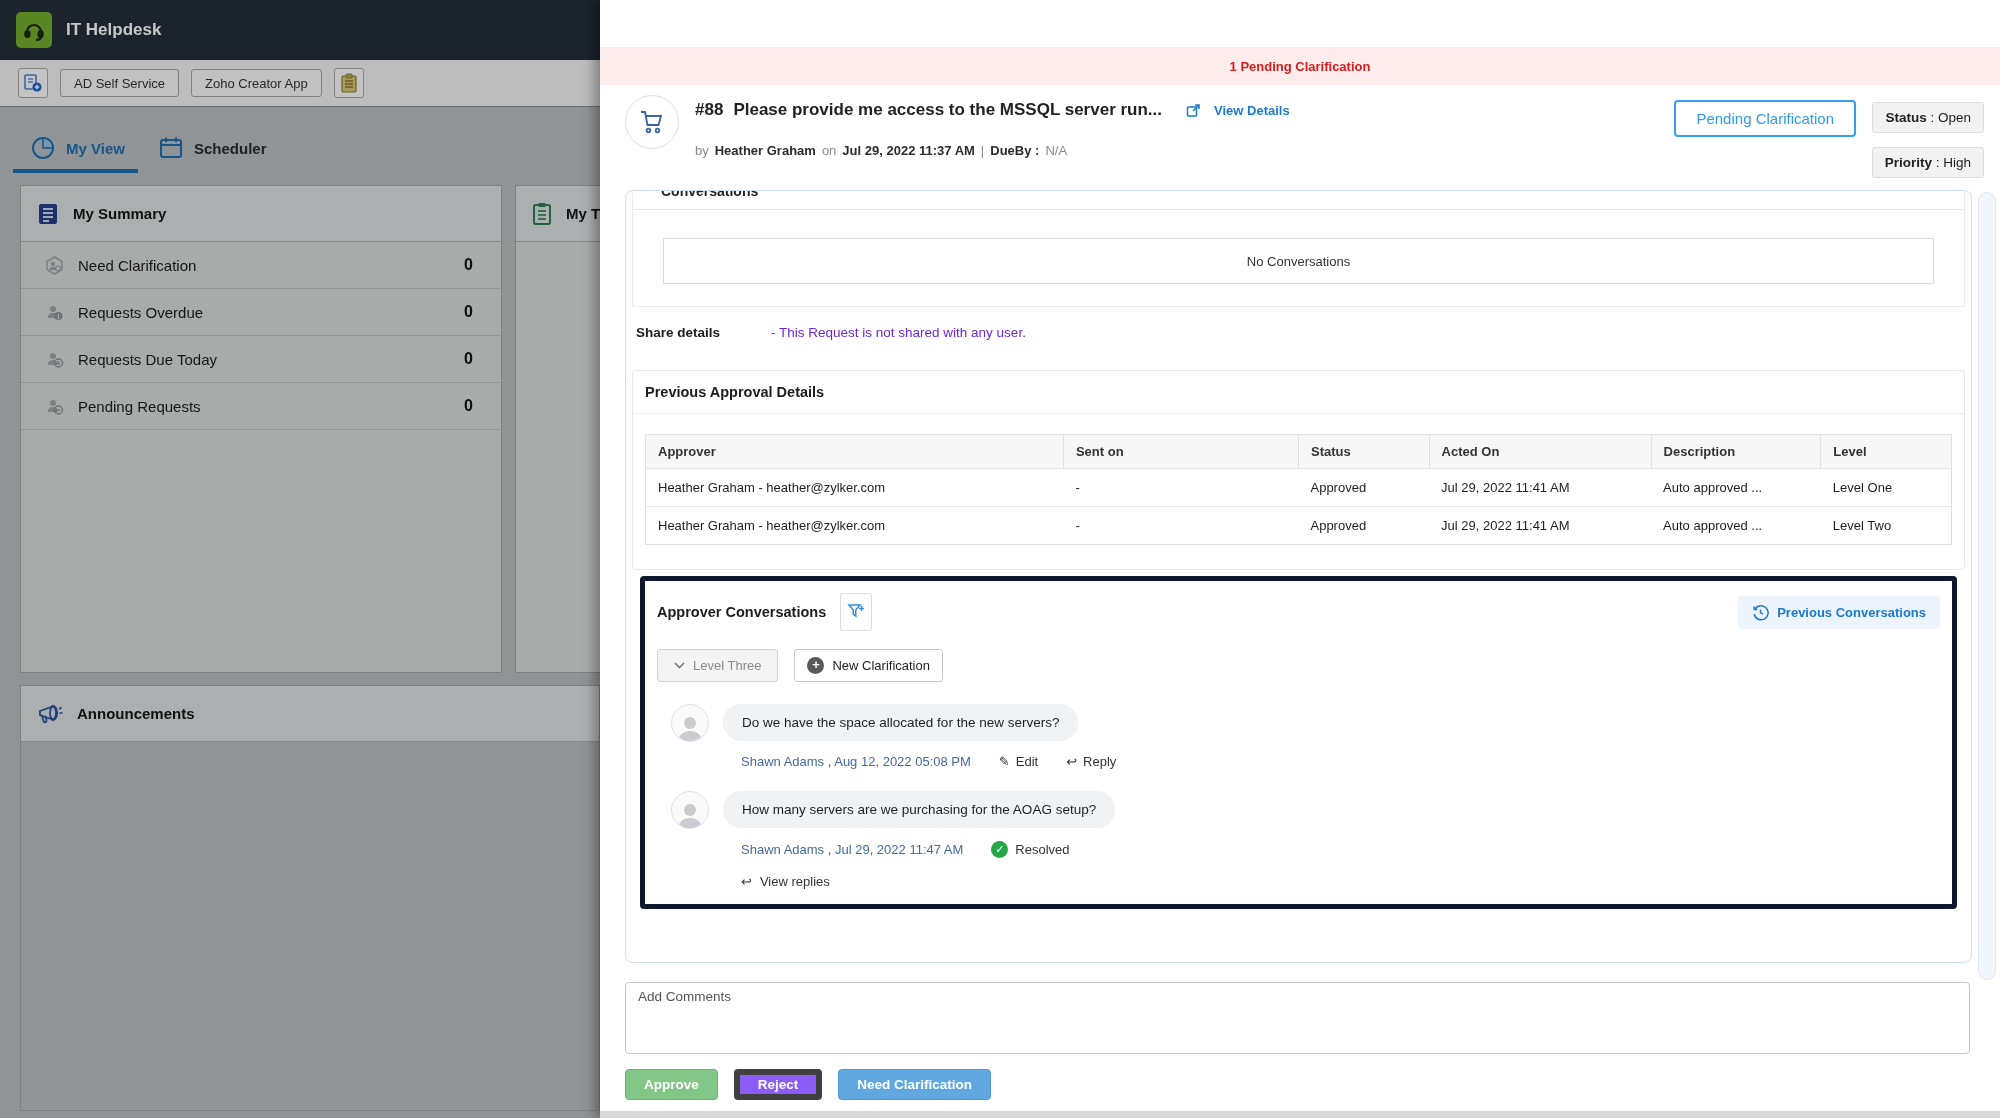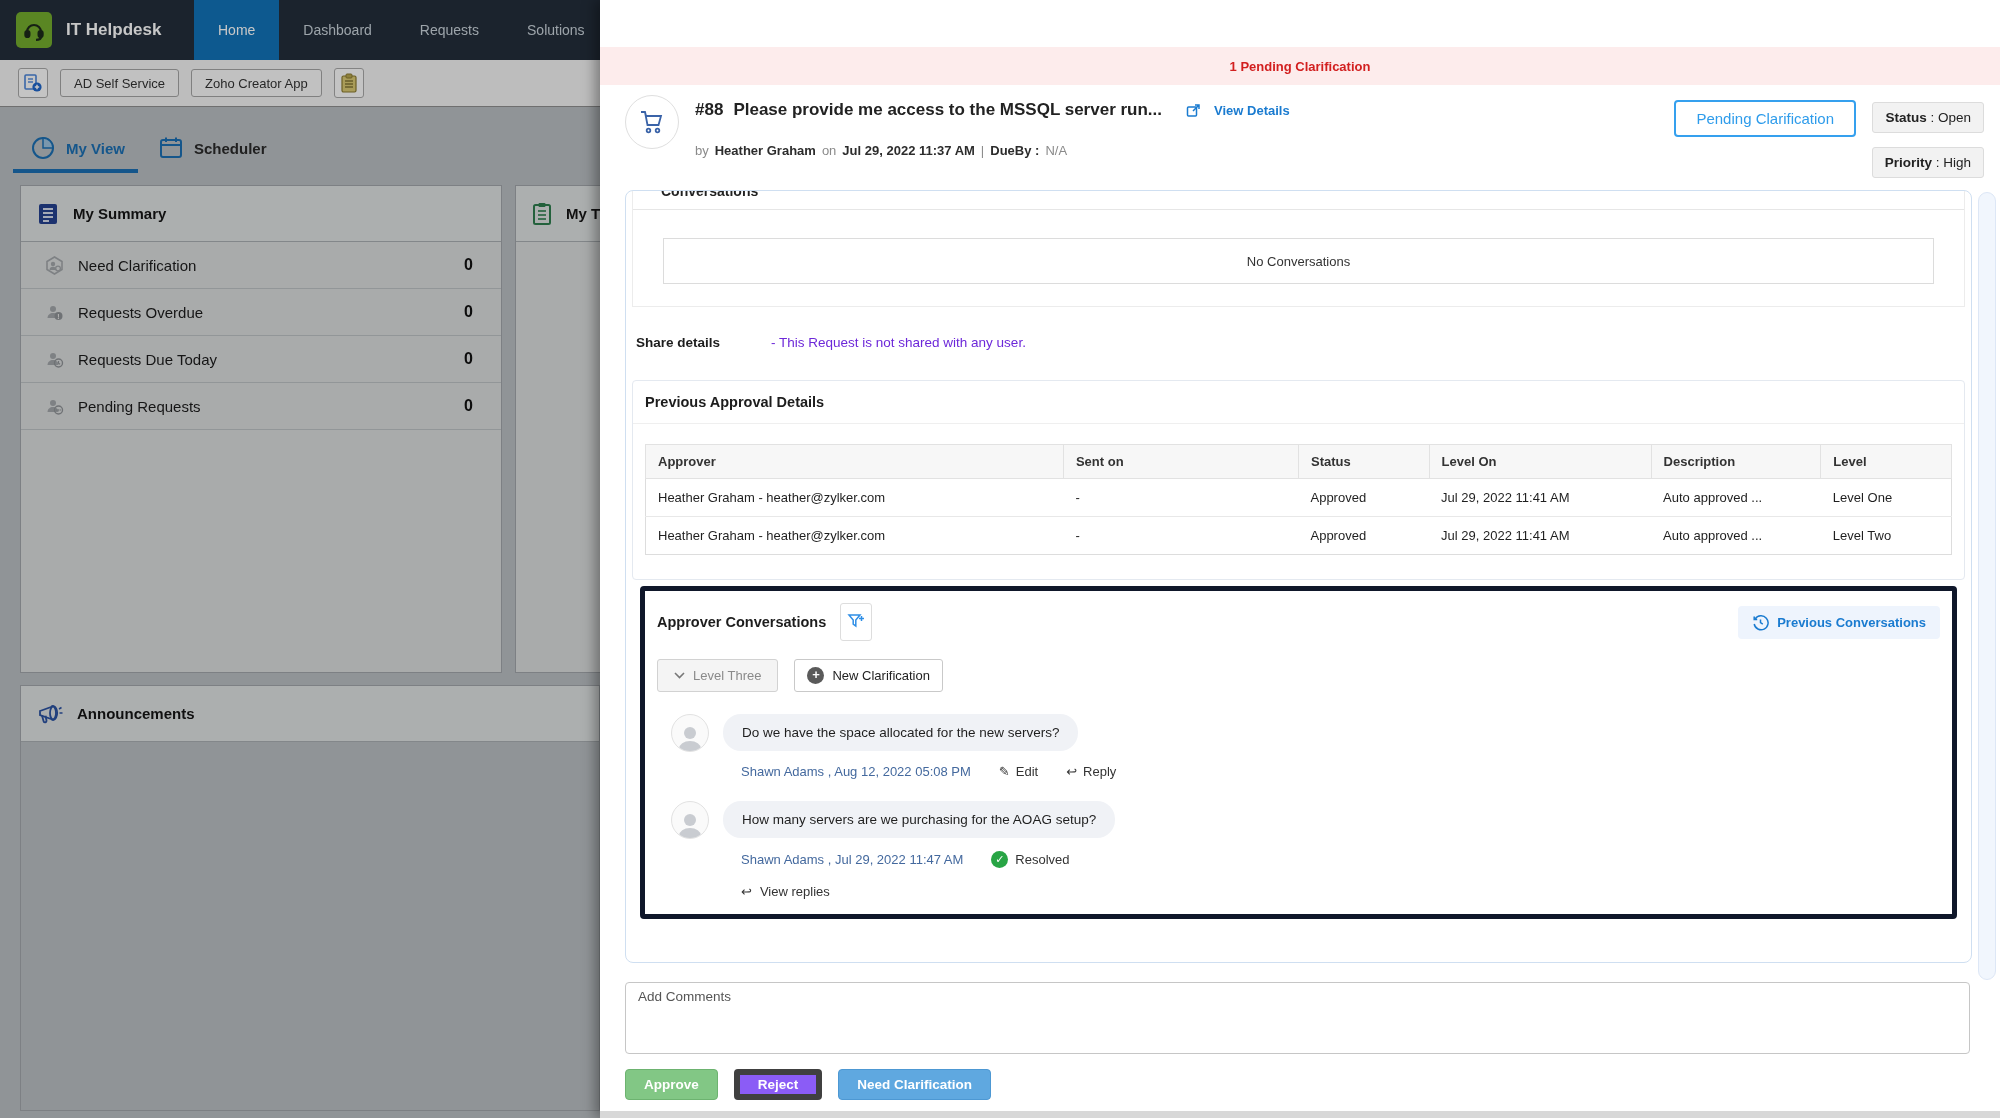--- a/index.html
+++ b/index.html
@@ -58,21 +58,21 @@
 
   .scrollwrap { position:absolute; left:25px; top:190px; width:1347px; height:773px; border:1px solid #cfdff1; border-radius:8px; background:#fff; overflow:hidden; }
   .scrolltrack { position:absolute; right:4px; top:192px; width:18px; height:788px; background:#f1f6fd; border:1px solid #dde7f6; border-radius:10px; cursor:pointer; }
 
   .conv-card { margin:0 6px; border:1px solid #ececec; border-top:none; }
   .conv-clip { height:15px; overflow:hidden; padding-left:28px; }
   .conv-clip span { display:block; margin-top:-8px; font-weight:700; font-size:14px; color:#222; }
   .conv-divider { border-top:1px solid #e6e6e6; margin-top:3px; }
   .noconv { margin:28px 30px 22px 30px; border:1px solid #dcdcdc; height:46px; line-height:46px; text-align:center; color:#333; font-size:13px; }
 
-  .share-row { margin:28px 0 0 10px; font-size:13.5px; display:flex;align-items:center; }
+  .share-row { margin:18px 0 0 10px; font-size:13.5px; display:flex;align-items:center; }
   .share-row .lbl { font-weight:700; color:#1d1d1d; width:135px; }
   .share-row .txt { color:#6d28d9; }
 
   .sec-card { margin:30px 6px 0; border:1px solid #e4e9f0; border-radius:4px; background:#fff; }
   .sec-title { padding:13px 12px; font-weight:700; font-size:14.5px; color:#1d1d1d; border-bottom:1px solid #efefef; }
   table.approvals { margin:20px 12px 24px; width:calc(100% - 24px); border-collapse:collapse; font-size:13px; border:1px solid #ddd; }
   table.approvals th { background:#f7f7f7; border:1px solid #e2e2e2; font-weight:600; text-align:left; padding:9px 12px; color:#333; }
   table.approvals td { border-top:1px solid #e8e8e8; padding:11px 12px; color:#1f1f1f; }
 
   .apc-card { margin:6px 14px 0; border:5px solid #0f172a; border-radius:4px; padding:12px 12px 15px; min-height:316px; background:#fff; }
@@ -113,26 +113,20 @@
   <div class="navbar">
     <div class="logo">
       <svg width="24" height="24" viewBox="0 0 24 24" fill="none" stroke="#1d2b1a" stroke-width="2.2">
         <path d="M5 14a7 7 0 0 1 14 0"></path>
         <rect x="3.4" y="13" width="4" height="6" rx="2" fill="#1d2b1a"></rect>
         <rect x="16.6" y="13" width="4" height="6" rx="2" fill="#1d2b1a"></rect>
         <path d="M19 19c0 2-2.5 2.8-5 2.8"></path>
       </svg>
     </div>
     <div class="brand">IT Helpdesk</div>
-    <div class="navtabs">
-      <div class="navtab active">Home</div>
-      <div class="navtab">Dashboard</div>
-      <div class="navtab">Requests</div>
-      <div class="navtab">Solutions</div>
-    </div>
   </div>
 
   <div class="toolbar">
     <div class="tb-iconbtn">
       <svg width="20" height="20" viewBox="0 0 20 20">
         <rect x="2" y="2" width="11" height="14" rx="1" fill="none" stroke="#4a84d8" stroke-width="1.6"></rect>
         <line x1="5" y1="6" x2="10" y2="6" stroke="#4a84d8" stroke-width="1.4"></line>
         <line x1="5" y1="9" x2="10" y2="9" stroke="#4a84d8" stroke-width="1.4"></line>
         <circle cx="14" cy="14" r="4.6" fill="#1f66c9"></circle>
         <line x1="14" y1="11.8" x2="14" y2="16.2" stroke="#fff" stroke-width="1.5"></line>
@@ -315,21 +309,21 @@
               <col style="width:10%">
               <col style="width:17%">
               <col style="width:13%">
               <col style="width:10%">
           </colgroup>
           <thead>
             <tr>
               <th>Approver</th>
               <th>Sent on</th>
               <th>Status</th>
-              <th>Level On</th>
+              <th>Acted On</th>
               <th>Description</th>
               <th>Level</th>
             </tr>
           </thead>
           <tbody>
             <tr>
               <td>Heather Graham - heather@zylker.com</td>
               <td>-</td>
               <td>Approved</td>
               <td>Jul 29, 2022 11:41 AM</td>

